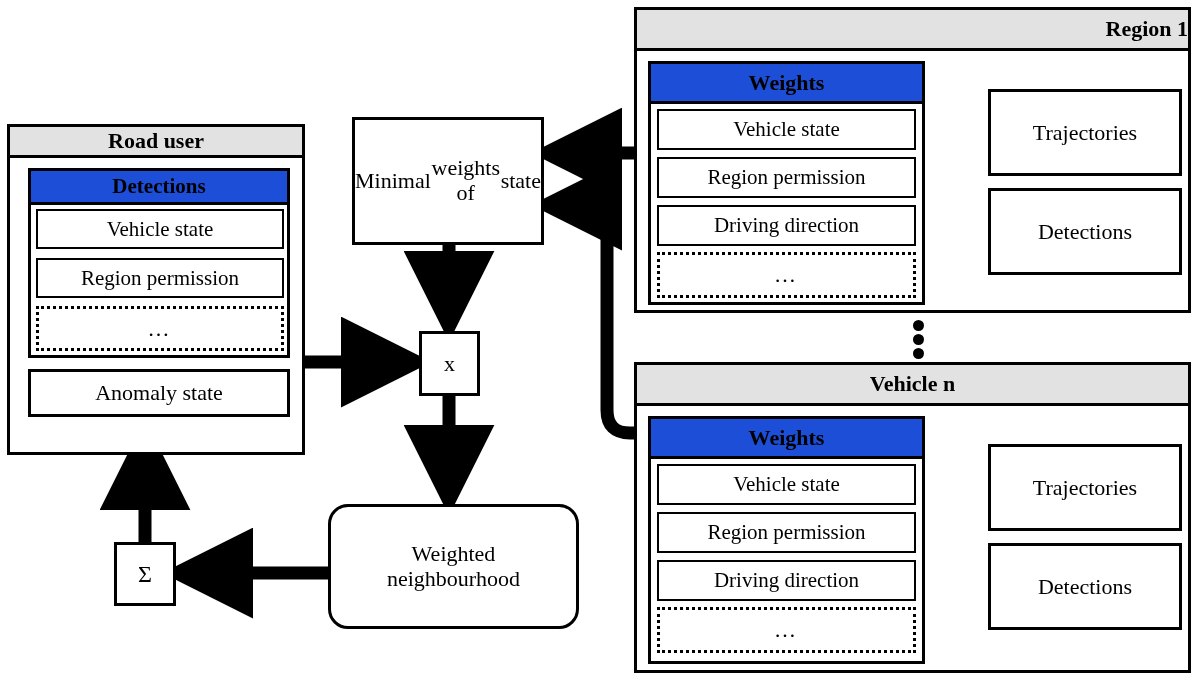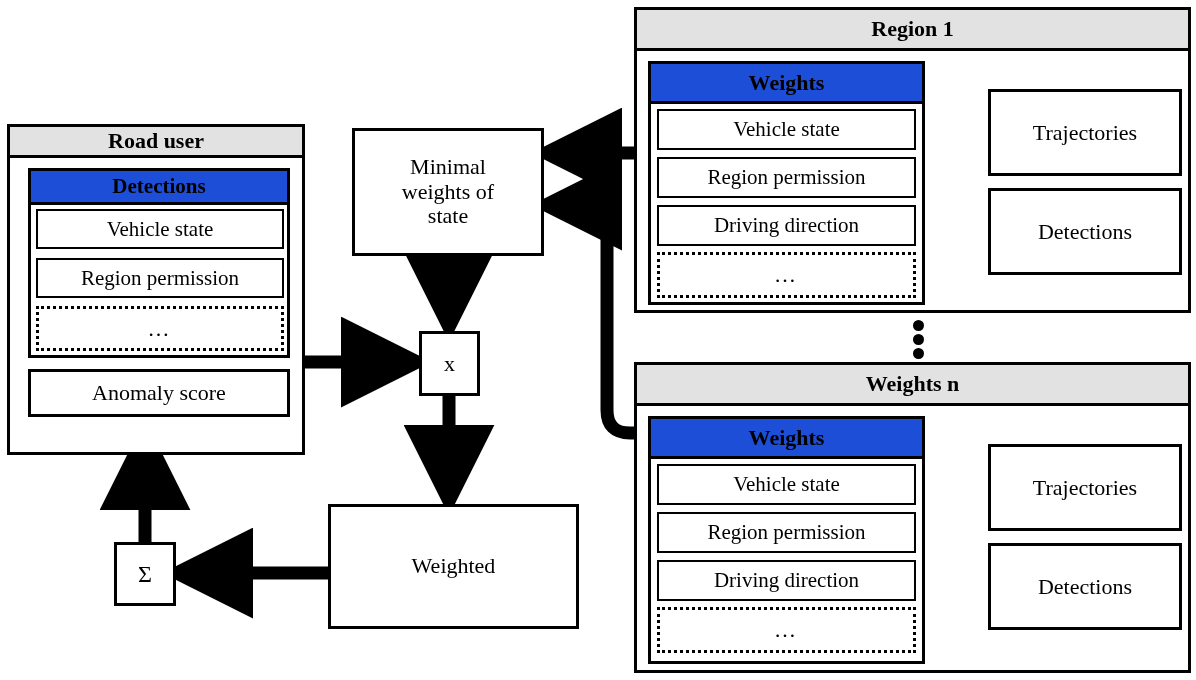--- a/index.html
+++ b/index.html
@@ -102,44 +102,45 @@
       </div>
       <div class="box thin" style="left:5px;top:87px;width:248px;height:40px;font-size:21px;">
         <span>Region permission</span>
       </div>
       <div class="dotted" style="left:5px;top:135px;width:248px;height:45px;font-size:22px;letter-spacing:3px;">
         <span>…</span>
       </div>
     </div>
 
     <div class="box" style="left:18px;top:242px;width:262px;height:48px;font-size:22px;">
-      <span>Anomaly score</span>
-    </div>
-  </div>
-
-  <div class="box" style="left:352px;top:128px;width:192px;height:128px;font-size:22px;flex-direction:column;">
+      <span>Anomaly state</span>
+    </div>
+  </div>
+
+  <div class="box" style="left:352px;top:117px;width:192px;height:128px;font-size:22px;flex-direction:row;">
     <span class="label">Minimal</span>
     <span class="label">weights of</span>
     <span class="label">state</span>
   </div>
 
   <div class="box" style="left:419px;top:331px;width:61px;height:65px;font-size:22px;">
     <span>x</span>
   </div>
 
-  <div class="box" style="left:328px;top:504px;width:251px;height:125px;font-size:22px;flex-direction:column;">
+  <div class="box" style="left:328px;top:504px;width:251px;height:125px;font-size:22px;flex-direction:column;border-radius:20px;">
     <span class="label">Weighted</span>
+    <span class="label">neighbourhood</span>
   </div>
 
   <div class="box" style="left:114px;top:542px;width:62px;height:64px;font-size:24px;">
     <span>Σ</span>
   </div>
 
   <div style="position:absolute;left:634px;top:7px;width:557px;height:306px;border:3px solid #000;box-sizing:border-box;background:#fff;">
-    <div class="hdr grayhdr" style="left:-3px;top:-3px;width:557px;height:44px;font-size:22px;">
+    <div class="hdr grayhdr" style="left:-3px;top:-3px;width:557px;height:44px;font-size:22px;justify-content:flex-end;">
       <span>Region 1</span>
     </div>
 
     <div style="position:absolute;left:11px;top:51px;width:277px;height:244px;border:3px solid #000;box-sizing:border-box;background:#fff;">
       <div class="hdr lightgrayhdr" style="left:-3px;top:-3px;width:277px;height:43px;font-size:22px;">
         <span>Weights</span>
       </div>
       <div class="box thin" style="left:6px;top:45px;width:259px;height:41px;font-size:21px;">
         <span>Vehicle state</span>
       </div>
@@ -163,21 +164,21 @@
   </div>
 
   <div class="vdots" style="left:912px;top:320px;width:12px;height:39px;">
     <i></i>
       <i></i>
       <i></i>
   </div>
 
   <div style="position:absolute;left:634px;top:362px;width:557px;height:311px;border:3px solid #000;box-sizing:border-box;background:#fff;">
     <div class="hdr grayhdr" style="left:-3px;top:-3px;width:557px;height:44px;font-size:22px;">
-      <span>Weights n</span>
+      <span>Vehicle n</span>
     </div>
 
     <div style="position:absolute;left:11px;top:51px;width:277px;height:248px;border:3px solid #000;box-sizing:border-box;background:#fff;">
       <div class="hdr lightgrayhdr" style="left:-3px;top:-3px;width:277px;height:43px;font-size:22px;">
         <span>Weights</span>
       </div>
       <div class="box thin" style="left:6px;top:45px;width:259px;height:41px;font-size:21px;">
         <span>Vehicle state</span>
       </div>
       <div class="box thin" style="left:6px;top:93px;width:259px;height:41px;font-size:21px;">

